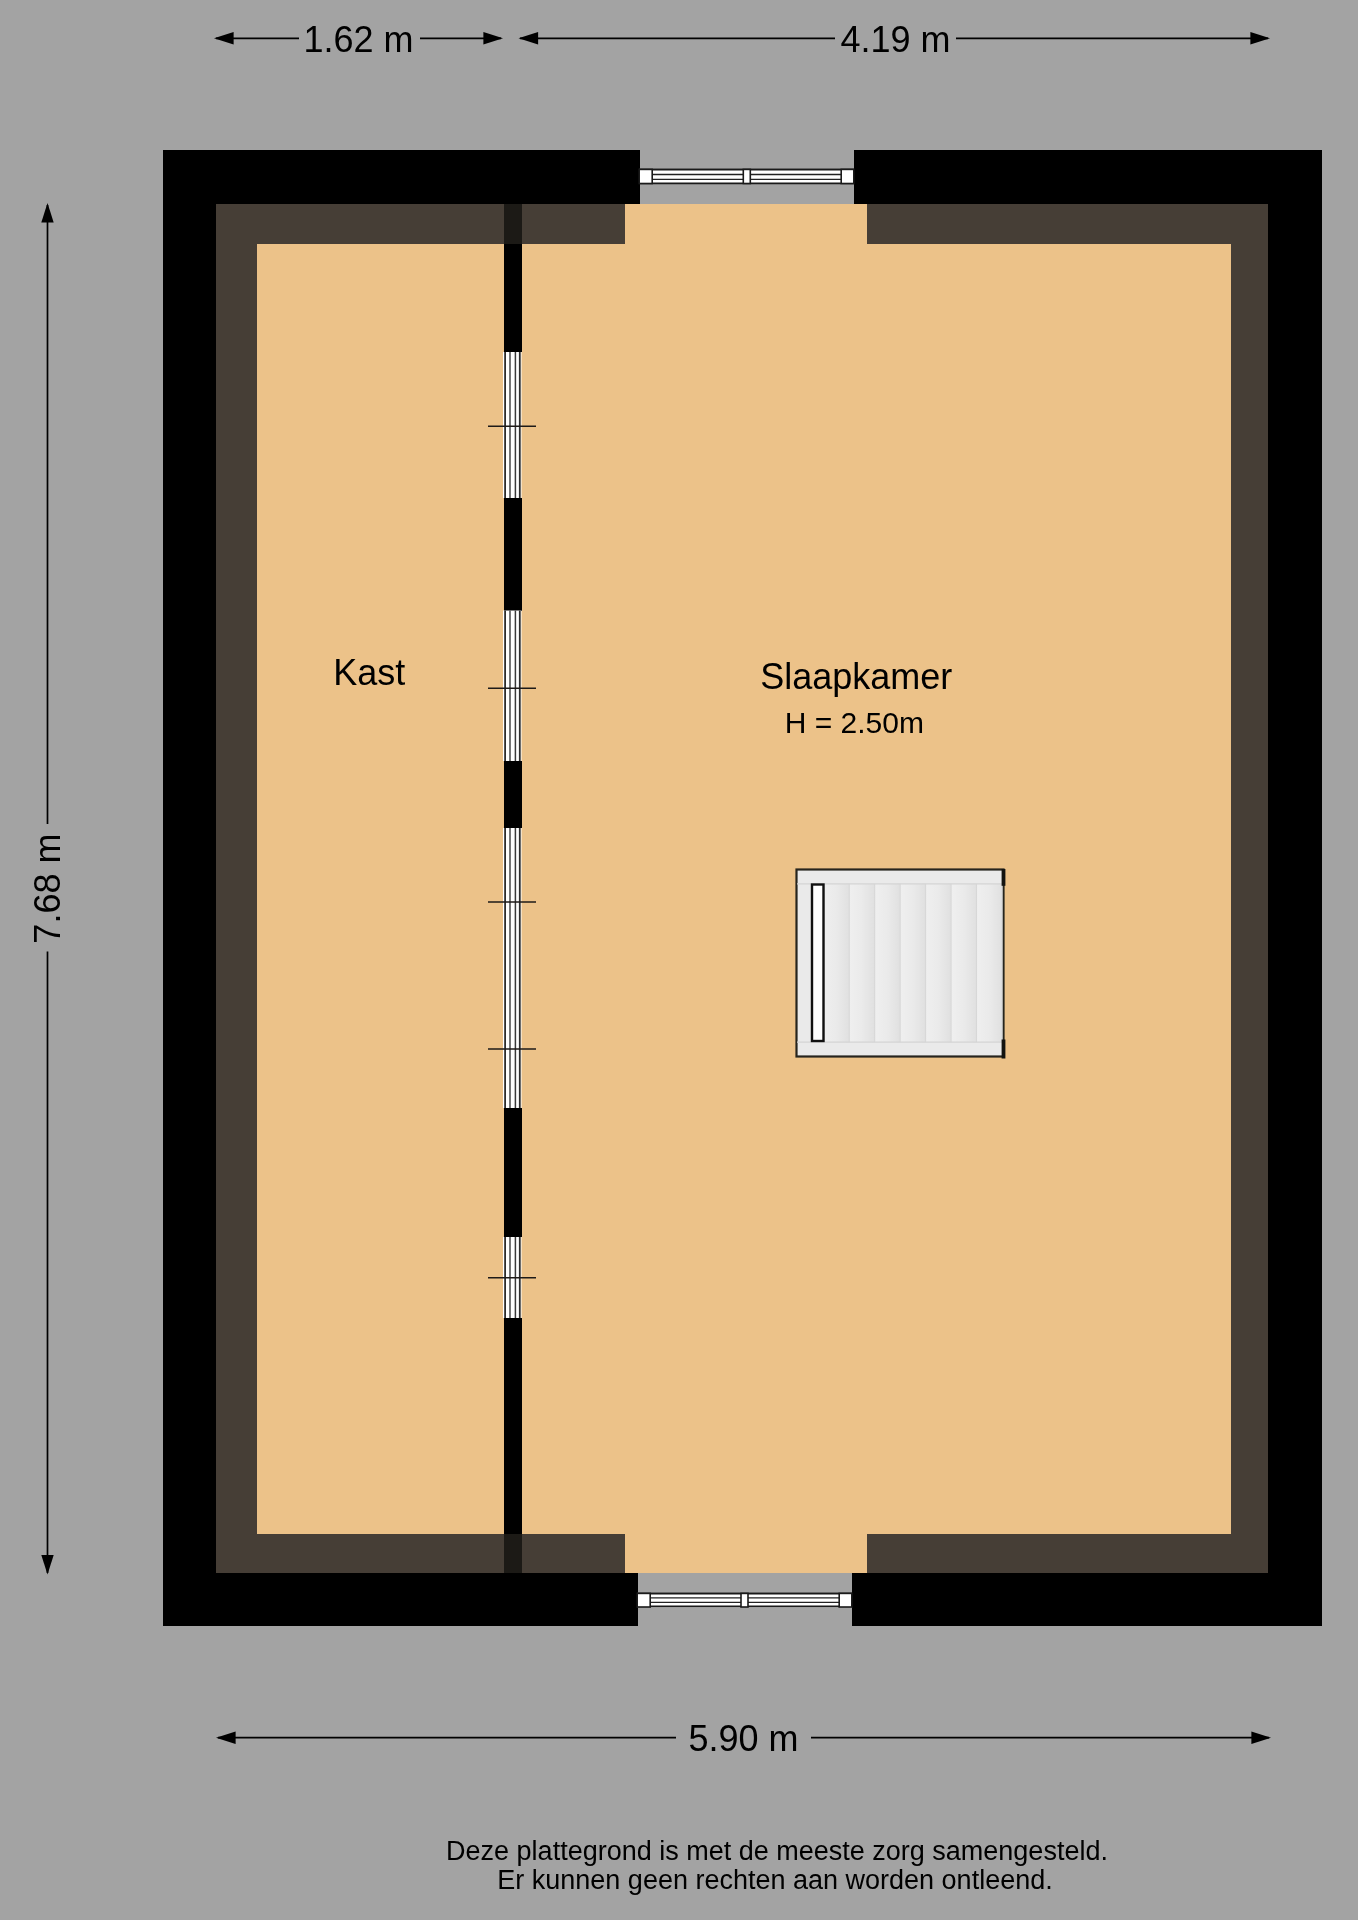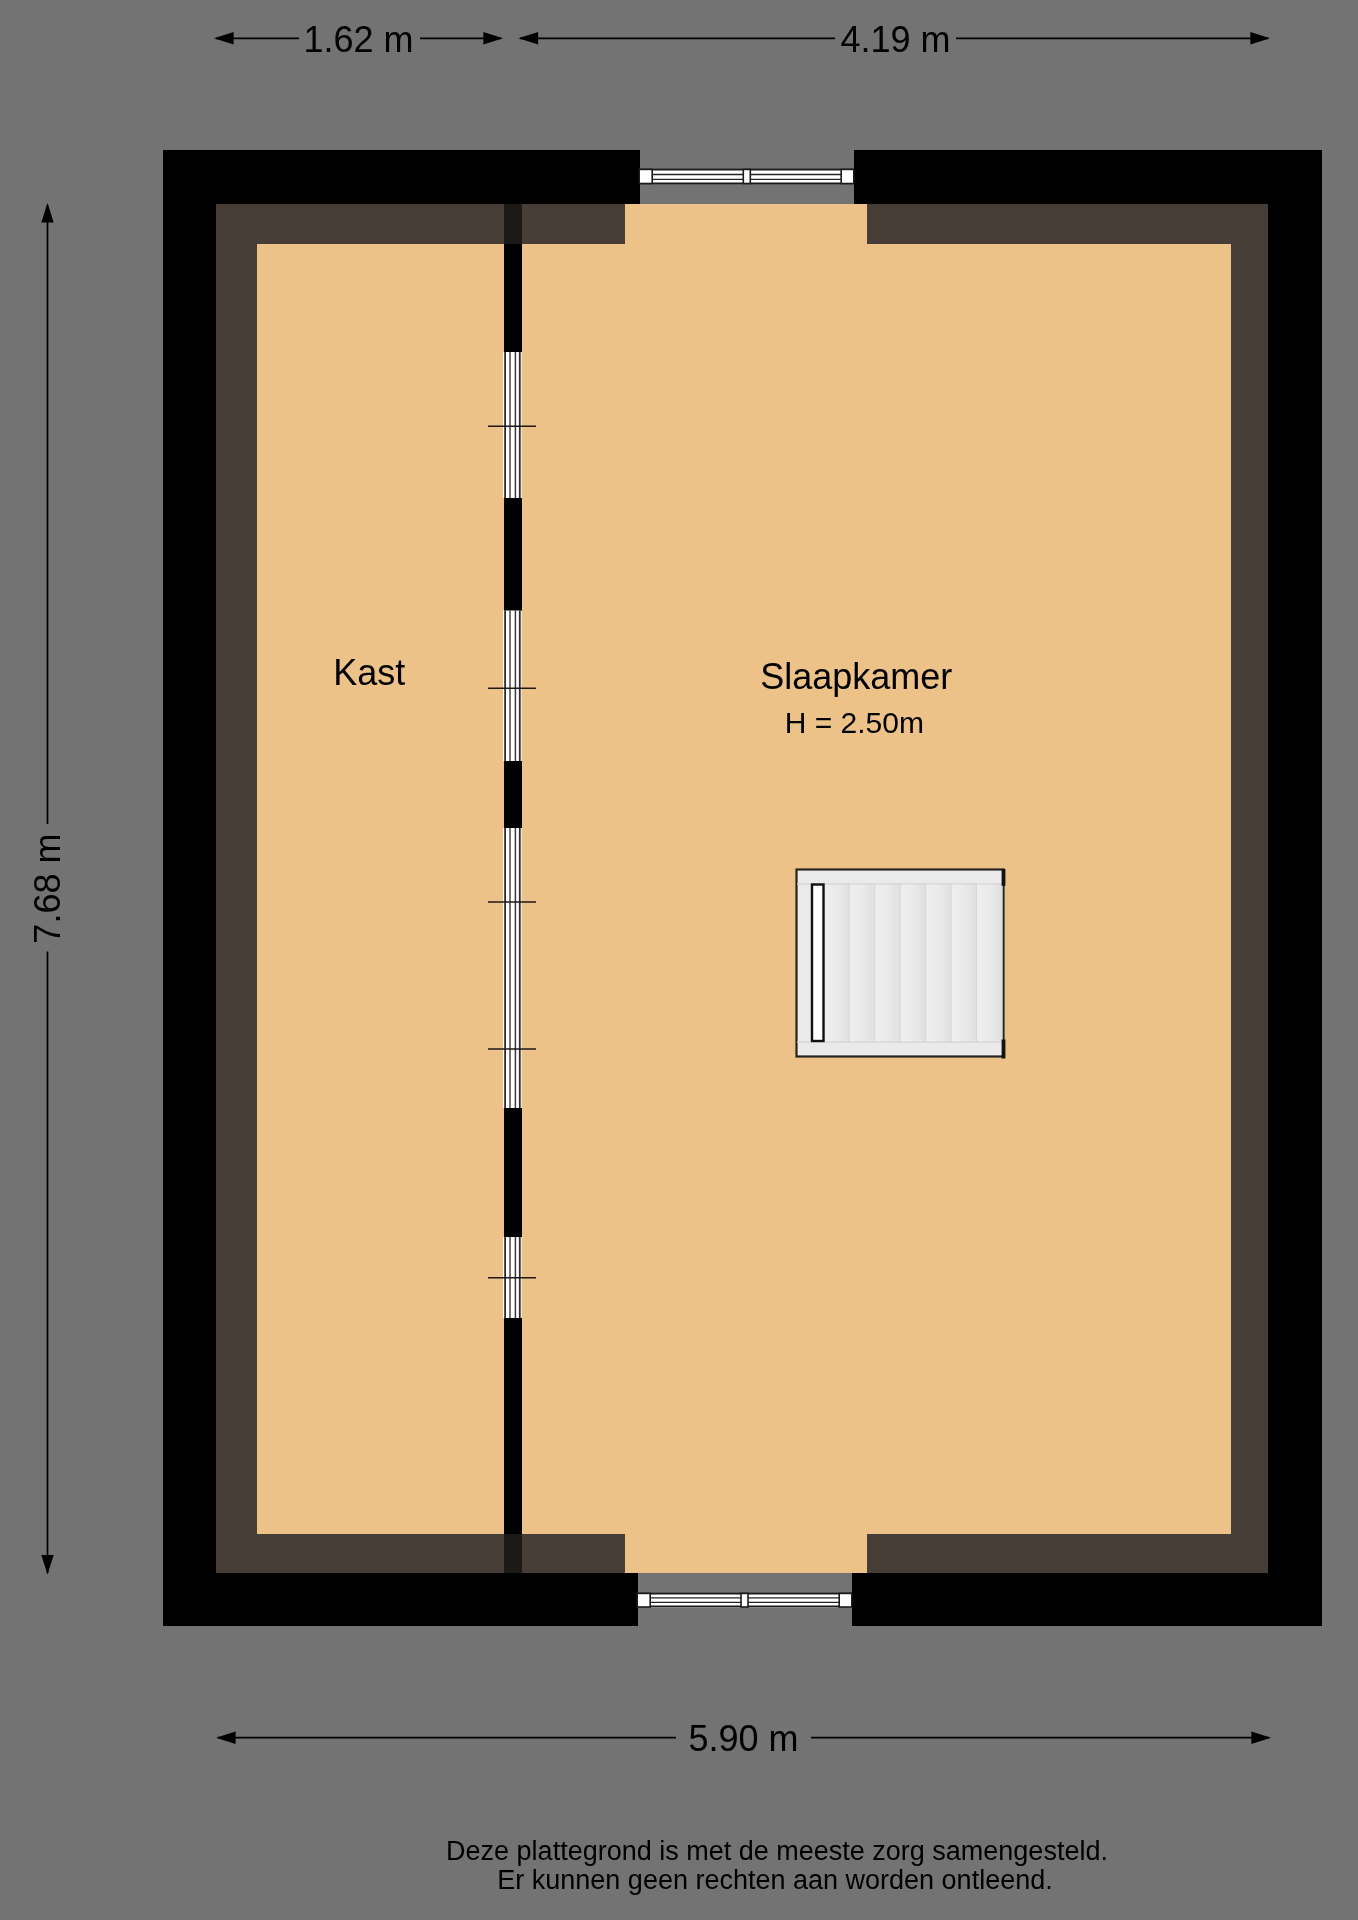--- a/index.html
+++ b/index.html
@@ -1,16 +1,16 @@
 <!DOCTYPE html>
 <html><head>
 <meta charset="utf-8">
 <style>
   html,body{margin:0;padding:0;background:#fff;}
-  .page{position:relative;width:1358px;height:1920px;background:#737373;overflow:hidden;
+  .page{position:relative;width:1358px;height:1920px;background:#a3a3a3;overflow:hidden;
         font-family:"Liberation Sans", sans-serif;}
   svg text{font-family:"Liberation Sans", sans-serif;fill:#000;}
 </style>
 </head>
 <body>
 <div class="page">
 <svg width="1358" height="1920" viewBox="0 0 1358 1920">
   <defs>
     <linearGradient id="tread" x1="0" y1="0" x2="1" y2="0">
       <stop offset="0" stop-color="#efefef"></stop>

